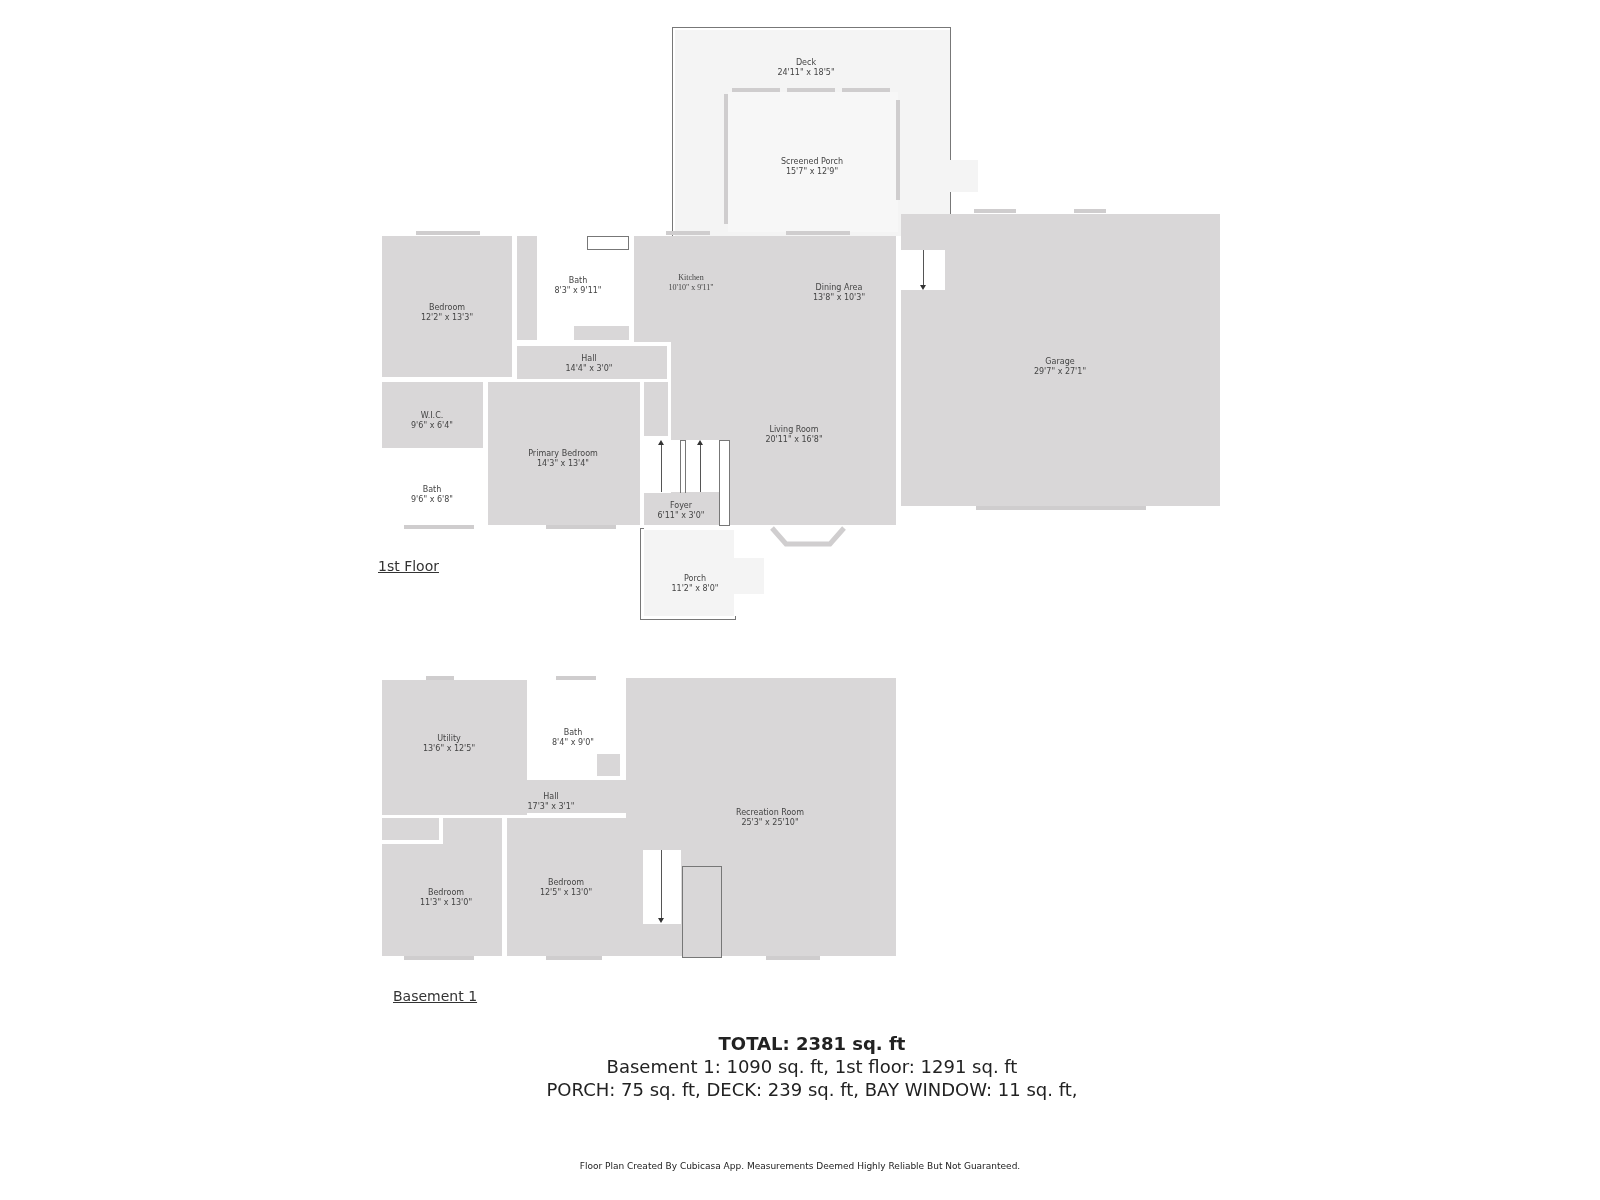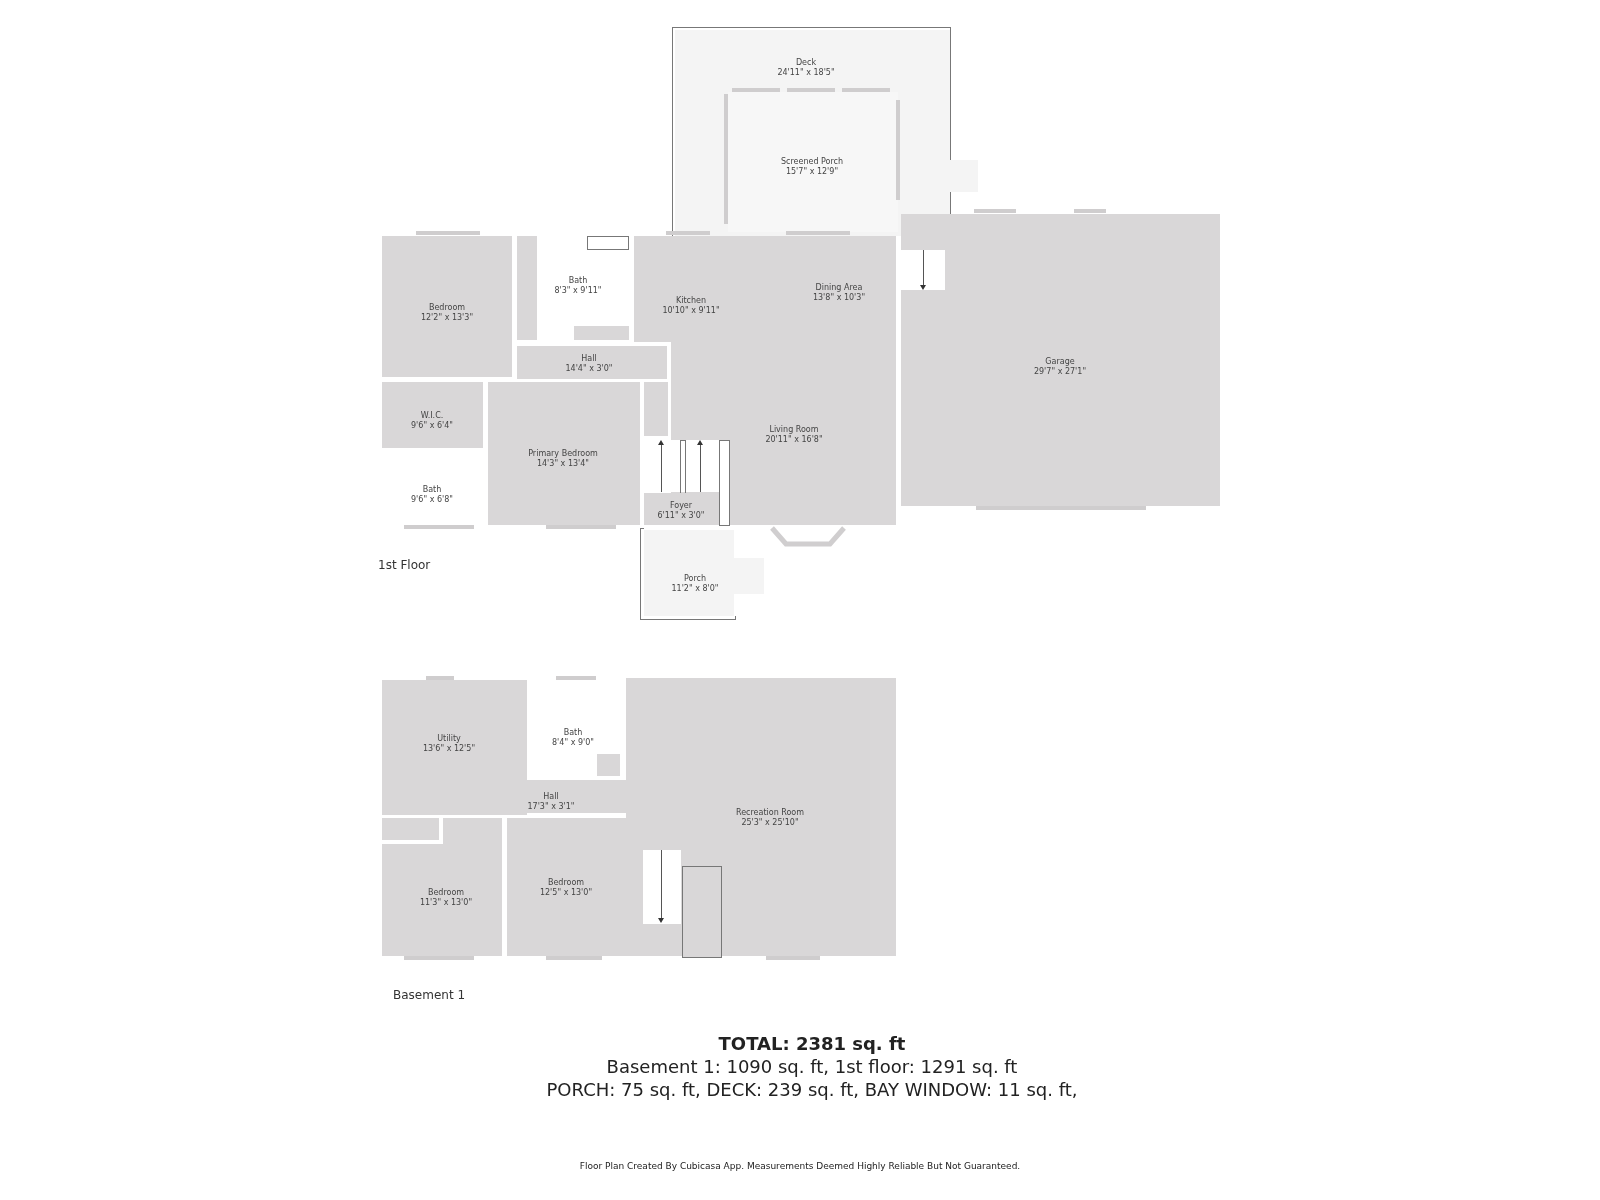--- a/index.html
+++ b/index.html
@@ -6,21 +6,21 @@
   body { width:1600px; height:1200px; position:relative; overflow:hidden;
          font-family:"DejaVu Sans", "Liberation Sans", sans-serif; color:#333; }
   .abs { position:absolute; }
   .room { position:absolute; background:#d9d7d8; }
   .room.light { background:#f4f4f4; }
   .room.white { background:#ffffff; }
   .lbl { position:absolute; text-align:center; font-size:8px; line-height:10px; color:#444; white-space:nowrap; transform:translate(-50%,-50%); }
   .lbl .n, .lbl .d { display:block; }
   .win { position:absolute; background:#cfcdce; }
   .wallline { position:absolute; border:1.5px solid #777; box-sizing:border-box; }
-  .floor-label { position:absolute; font-size:12px; color:#333; }
+  .floor-label { position:absolute; font-size:14px; color:#333;text-decoration:underline; }
   .summary { position:absolute; left:0; width:1600px; text-align:center; color:#222; }
   .summary .total { font-weight:bold; font-size:18px; line-height:23px; }
   .summary .line { font-size:18px; line-height:23px; }
   .footer { position:absolute; left:0; width:1600px; top:1161px; text-align:center; font-size:9px; color:#222; }
   .stair { position:absolute; border-left:1px solid #555; }
   .arrow-up { position:absolute; width:0;height:0; border-left:3px solid transparent; border-right:3px solid transparent; border-bottom:5px solid #333; }
   .arrow-down { position:absolute; width:0;height:0; border-left:3px solid transparent; border-right:3px solid transparent; border-top:5px solid #333; }
 </style>
 </head>
 <body>
@@ -57,21 +57,21 @@
 
   <div class="room white" style="left:540px;top:236px;width:92px;height:104px;"></div>
   <div class="wallline" style="left:587px;top:236px;width:42px;height:14px;border-width:1px;"></div>
   <div class="room" style="left:574px;top:326px;width:55px;height:14px;"></div>
   <div class="lbl" style="left:578px;top:286px;">
     <span class="n">Bath</span>
     <span class="d">8'3" x 9'11"</span>
   </div>
 
   <div class="room" style="left:634px;top:236px;width:262px;height:106px;"></div>
-  <div class="lbl" style="left:691px;top:306px;">
+  <div class="lbl" style="left:691px;top:283px;font-family:Liberation Serif, serif;">
     <span class="n">Kitchen</span>
     <span class="d">10'10" x 9'11"</span>
   </div>
   <div class="lbl" style="left:818px;top:293px;margin-left:21px;">
     <span class="n">Dining Area</span>
     <span class="d">13'8" x 10'3"</span>
   </div>
   <div class="win" style="left:666px;top:231px;width:44px;height:4px;"></div>
   <div class="win" style="left:786px;top:231px;width:64px;height:4px;"></div>
 

